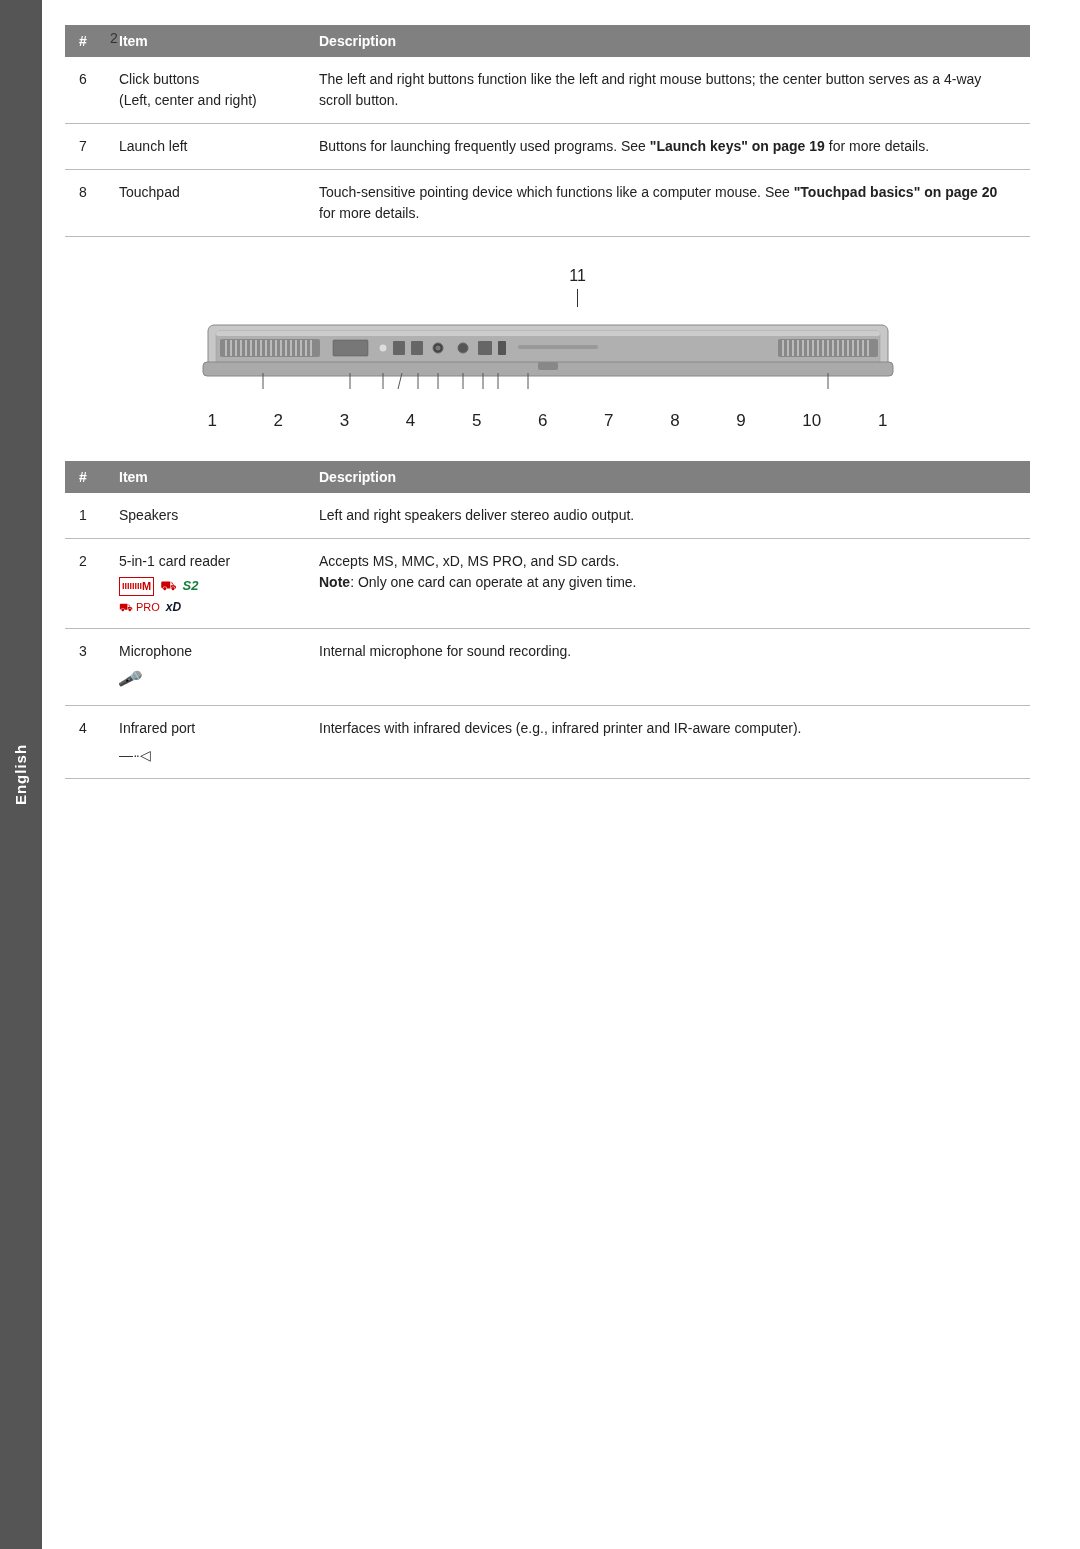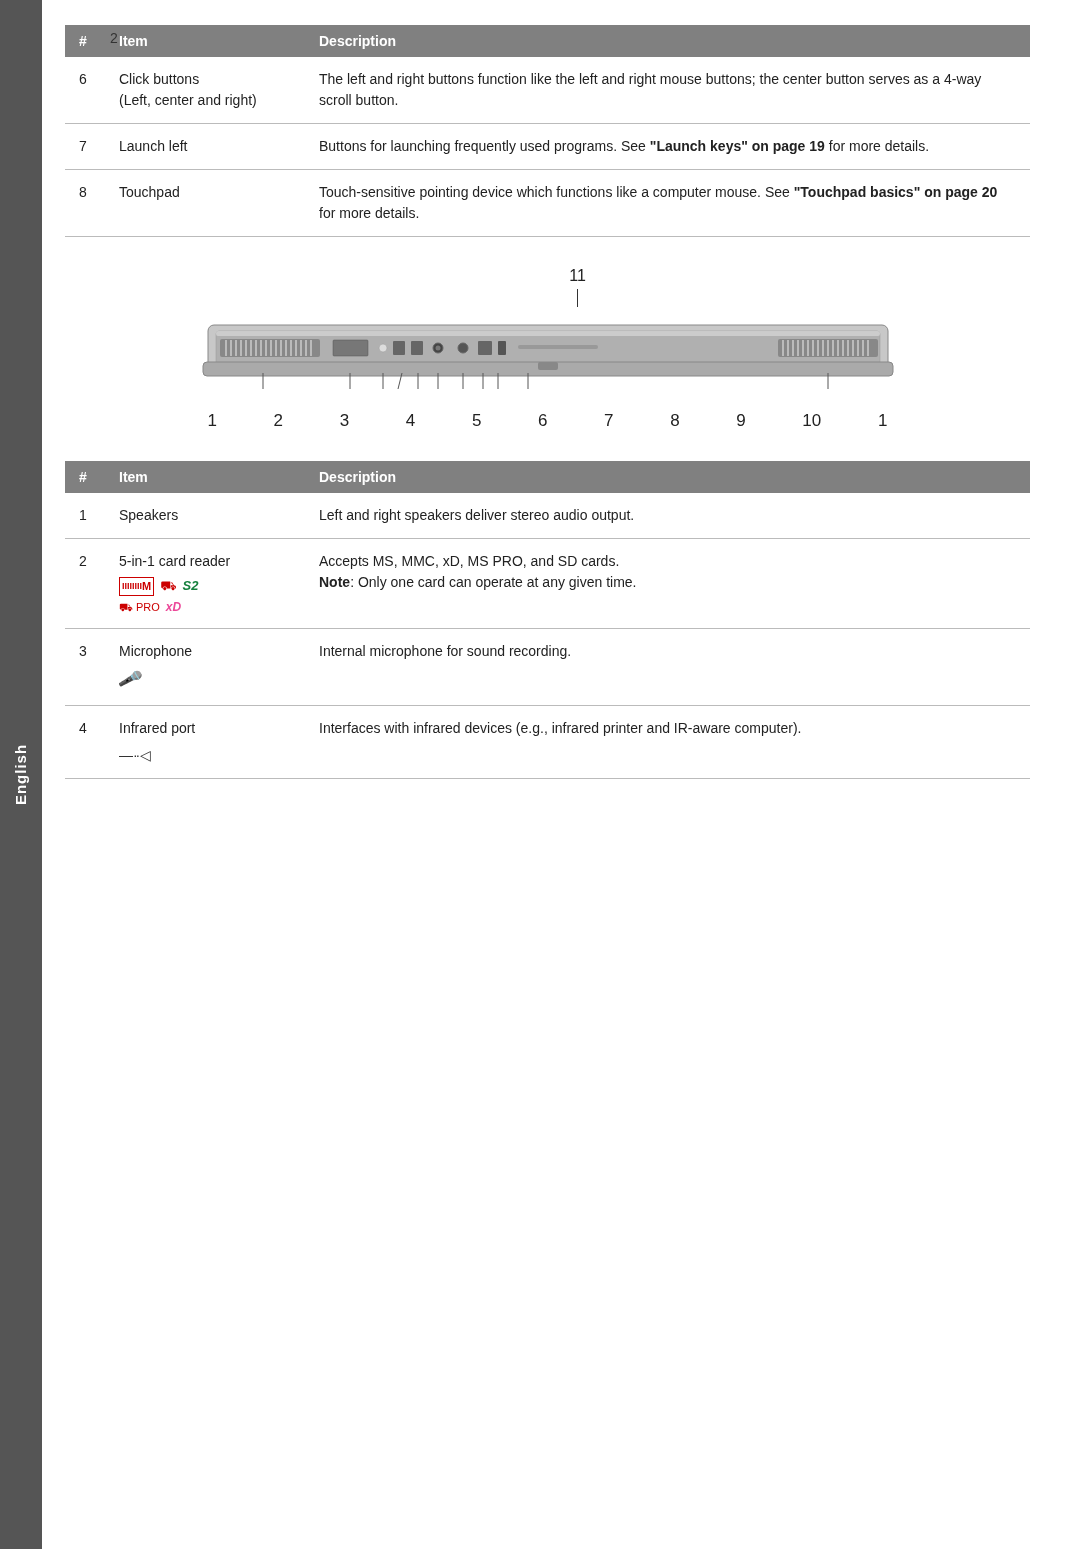--- a/index.html
+++ b/index.html
@@ -347,21 +347,21 @@
         <td>
           5-in-1 card reader
           <div class="card-icons">
             <div class="card-icons-row">
               <span class="card-icon-ms"><span style="font-size:9px; vertical-align:middle;">IIIIIIII</span>M</span>
               <span class="card-icon-mmc">⛟</span>
               <span class="card-icon-sd" style="color:#15803d; font-style:italic; font-weight:bold;">S2</span>
             </div>
             <div class="card-icons-row">
               <span class="card-icon-pro">⛟ PRO</span>
-              <span class="card-icon-xd" style="color:#ec4899; font-weight:bold; font-style:italic;">xD</span>
+              <span class="card-icon-xd" style="color:#0f172a; font-weight:bold; font-style:italic;">xD</span>
             </div>
           </div>
         </td>
         <td>
           Accepts MS, MMC, xD, MS PRO, and SD cards.<br>
           <strong>Note</strong>: Only one card can operate at any given time.
         </td>
       </tr>
 
       <tr>

